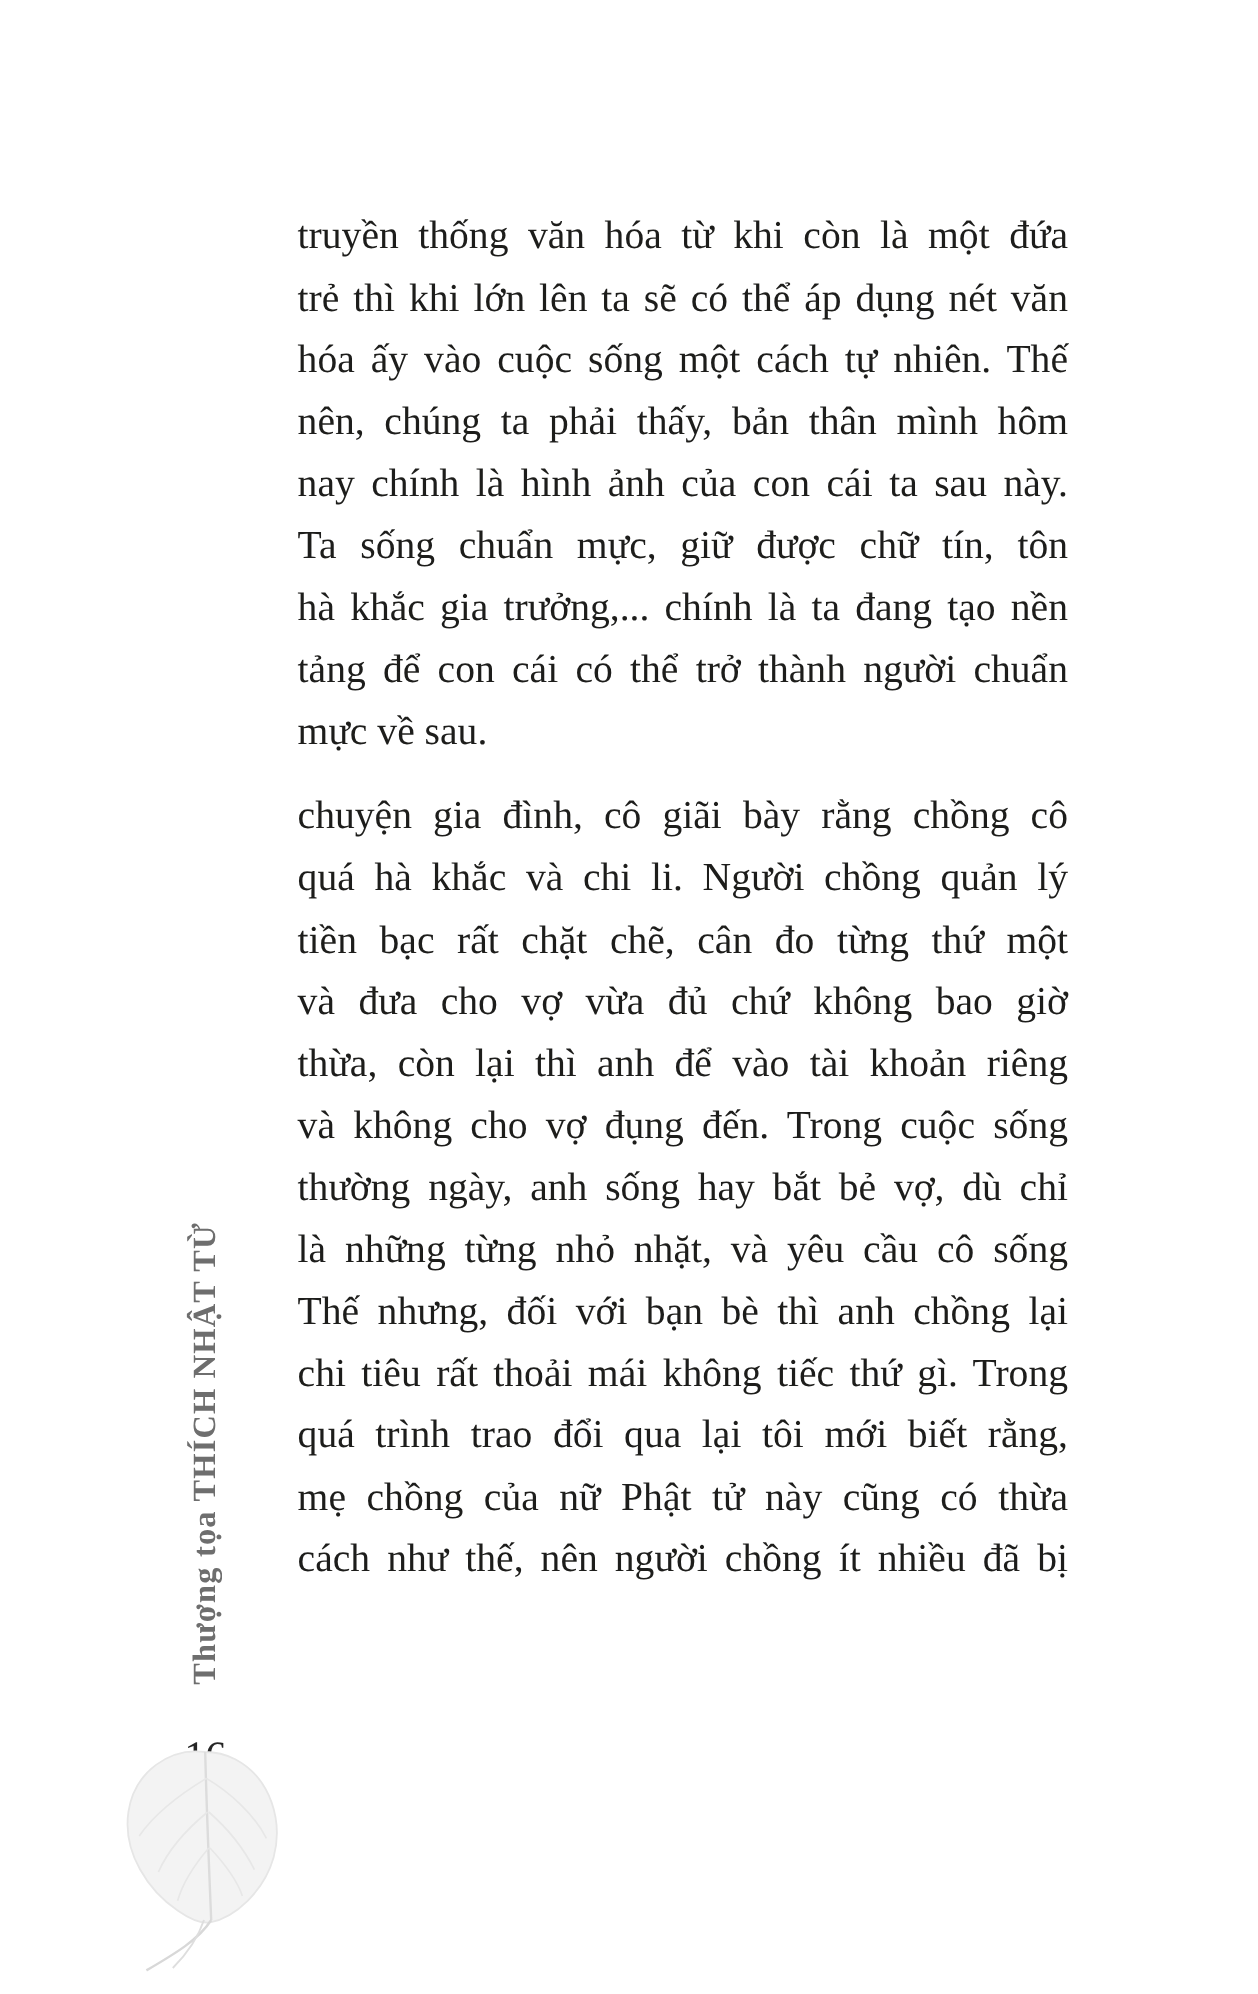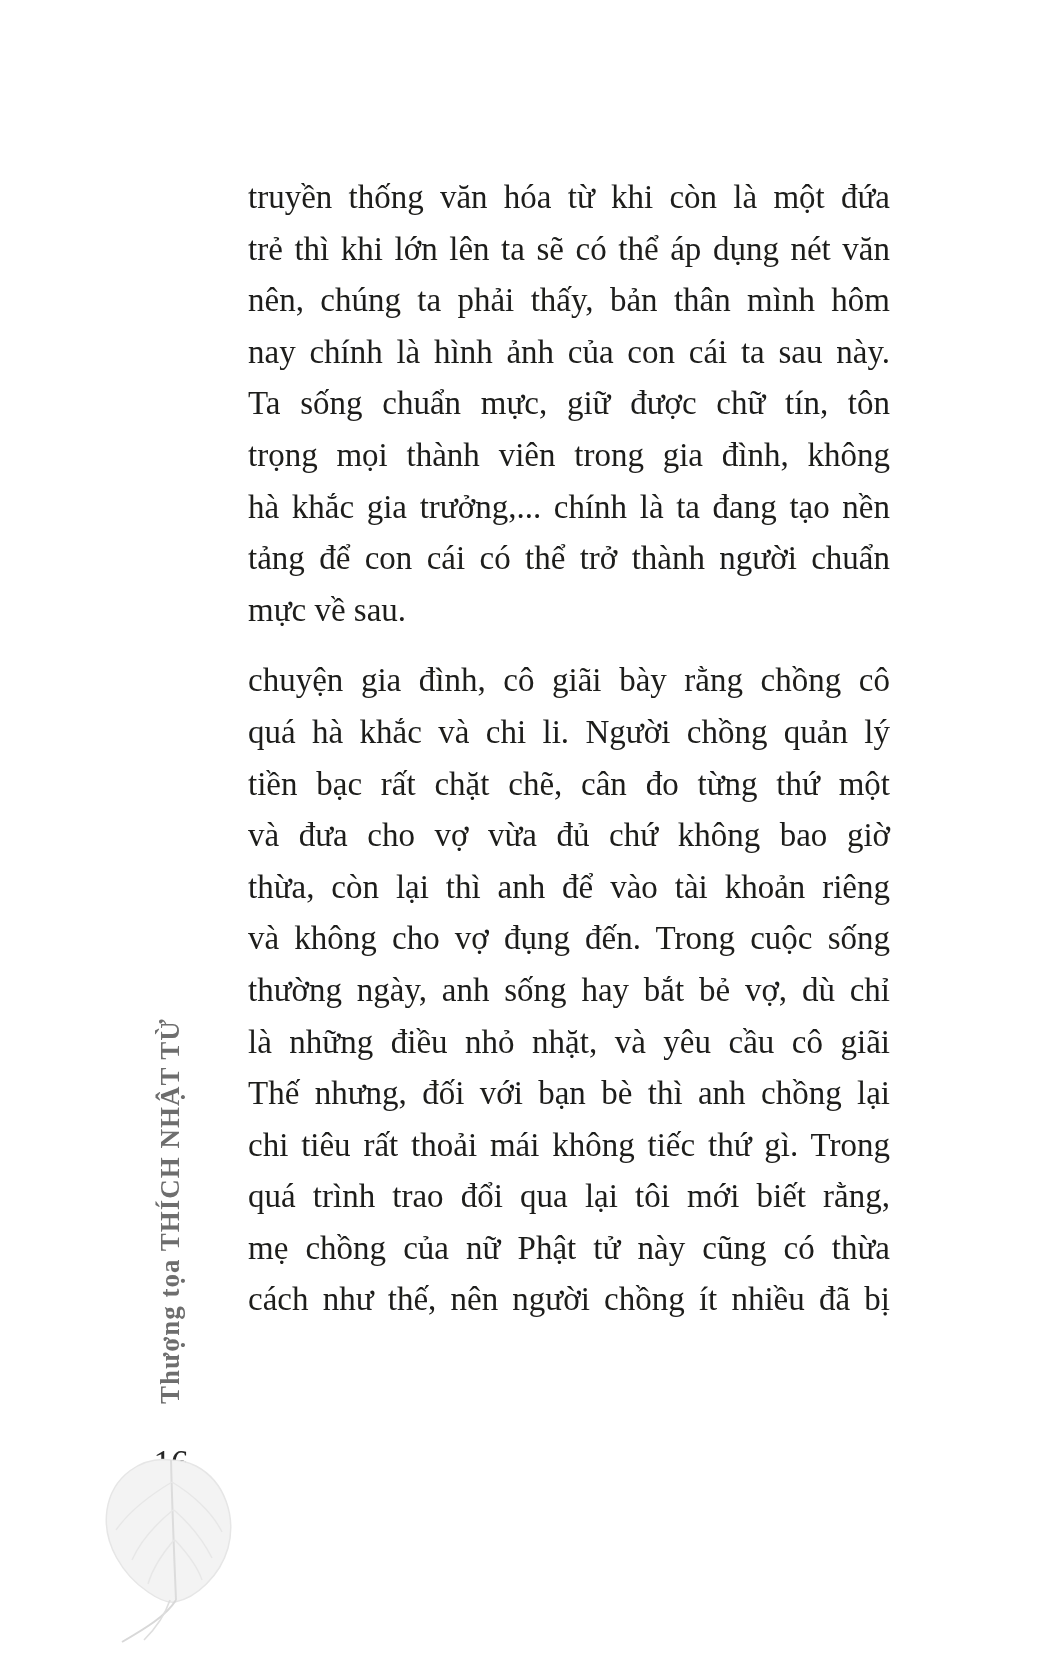--- a/index.html
+++ b/index.html
@@ -68,37 +68,37 @@
 </style>
 </head>
 <body>
 
 <div class="page">
 
   <div class="text-block">
       <div class="para">
         <div class="line">truyền thống văn hóa từ khi còn là một đứa</div>
         <div class="line">trẻ thì khi lớn lên ta sẽ có thể áp dụng nét văn</div>
+        <div class="line">hóa ấy vào cuộc sống một cách tự nhiên. Thế</div>
         <div class="line">nên, chúng ta phải thấy, bản thân mình hôm</div>
         <div class="line">nay chính là hình ảnh của con cái ta sau này.</div>
         <div class="line">Ta sống chuẩn mực, giữ được chữ tín, tôn</div>
-        <div class="line">trọng mọi thành viên trong gia đình, không</div>
         <div class="line">hà khắc gia trưởng,... chính là ta đang tạo nền</div>
         <div class="line">tảng để con cái có thể trở thành người chuẩn</div>
         <div class="line left-last">mực về sau.</div>
       </div>
       <div class="para">
         <div class="line">chuyện gia đình, cô giãi bày rằng chồng cô</div>
         <div class="line">quá hà khắc và chi li. Người chồng quản lý</div>
         <div class="line">tiền bạc rất chặt chẽ, cân đo từng thứ một</div>
         <div class="line">và đưa cho vợ vừa đủ chứ không bao giờ</div>
         <div class="line">thừa, còn lại thì anh để vào tài khoản riêng</div>
         <div class="line">và không cho vợ đụng đến. Trong cuộc sống</div>
         <div class="line">thường ngày, anh sống hay bắt bẻ vợ, dù chỉ</div>
-        <div class="line">là những điều nhỏ nhặt, và yêu cầu cô giãi</div>
+        <div class="line">là những từng nhỏ nhặt, và yêu cầu cô sống</div>
         <div class="line">Thế nhưng, đối với bạn bè thì anh chồng lại</div>
         <div class="line">chi tiêu rất thoải mái không tiếc thứ gì. Trong</div>
         <div class="line">quá trình trao đổi qua lại tôi mới biết rằng,</div>
         <div class="line">mẹ chồng của nữ Phật tử này cũng có thừa</div>
         <div class="line">cách như thế, nên người chồng ít nhiều đã bị</div>
       </div>
     </div>
 
   <div class="sidebar-author">Thượng tọa THÍCH NHẬT TỪ</div>
 

